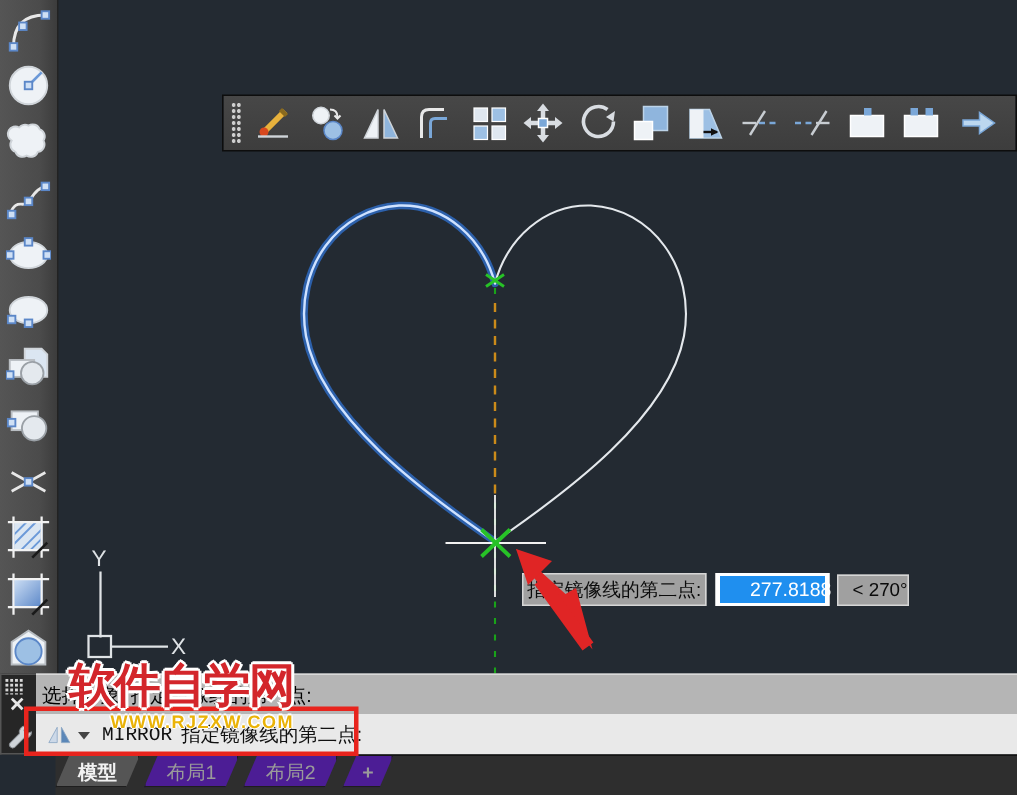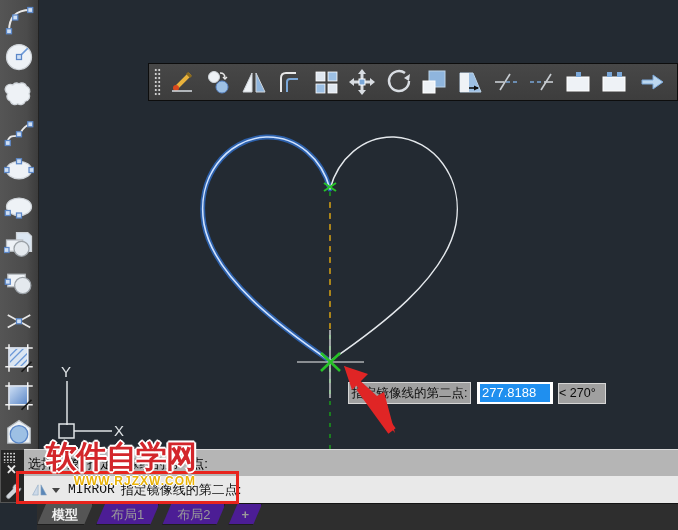--- a/index.html
+++ b/index.html
@@ -44,26 +44,26 @@
     position:absolute; left:348px; top:382px; width:123px; height:22px; z-index:4;
     background:#a0a0a0; border:1px solid #d6d6d6;
     color:#0b0b0b; font-size:12.5px; line-height:20px; text-align:center;
   }
   .di-input {
     position:absolute; left:477px; top:382px; width:76px; height:22px; z-index:4;
     background:#fff; border:1px solid #fff; padding:1px 2px;
   }
   .di-value {
     display:block; width:100%; height:100%;
-    background:#1f8fef; color:#fff; font-size:13px; line-height:17px; padding-left:2px;
+    background:#1f8fef; color:#fff; font-size:13px; line-height:17px; padding-left:20px;
   }
   .di-angle {
     position:absolute; left:558px; top:383px; width:48px; height:21px; z-index:4;
     background:#a0a0a0; border:1px solid #d6d6d6;
-    color:#0b0b0b; font-size:12.5px; line-height:19px; text-align:left;
+    color:#0b0b0b; font-size:12.5px; line-height:19px; text-align:right;
   }
 
   
   .cmd { position:absolute; left:0; top:449px; width:678px; height:54px; z-index:3; }
   .cmd-left {
     position:absolute; left:0; top:0; width:24px; height:54px; background:#262626;
     border:1px solid #555; border-right:none;
   }
   .cmd-grip { position:absolute; left:2px; top:2px; width:13px; height:11px;
     background-image:radial-gradient(#d8d8d8 0.9px, transparent 1.2px);

